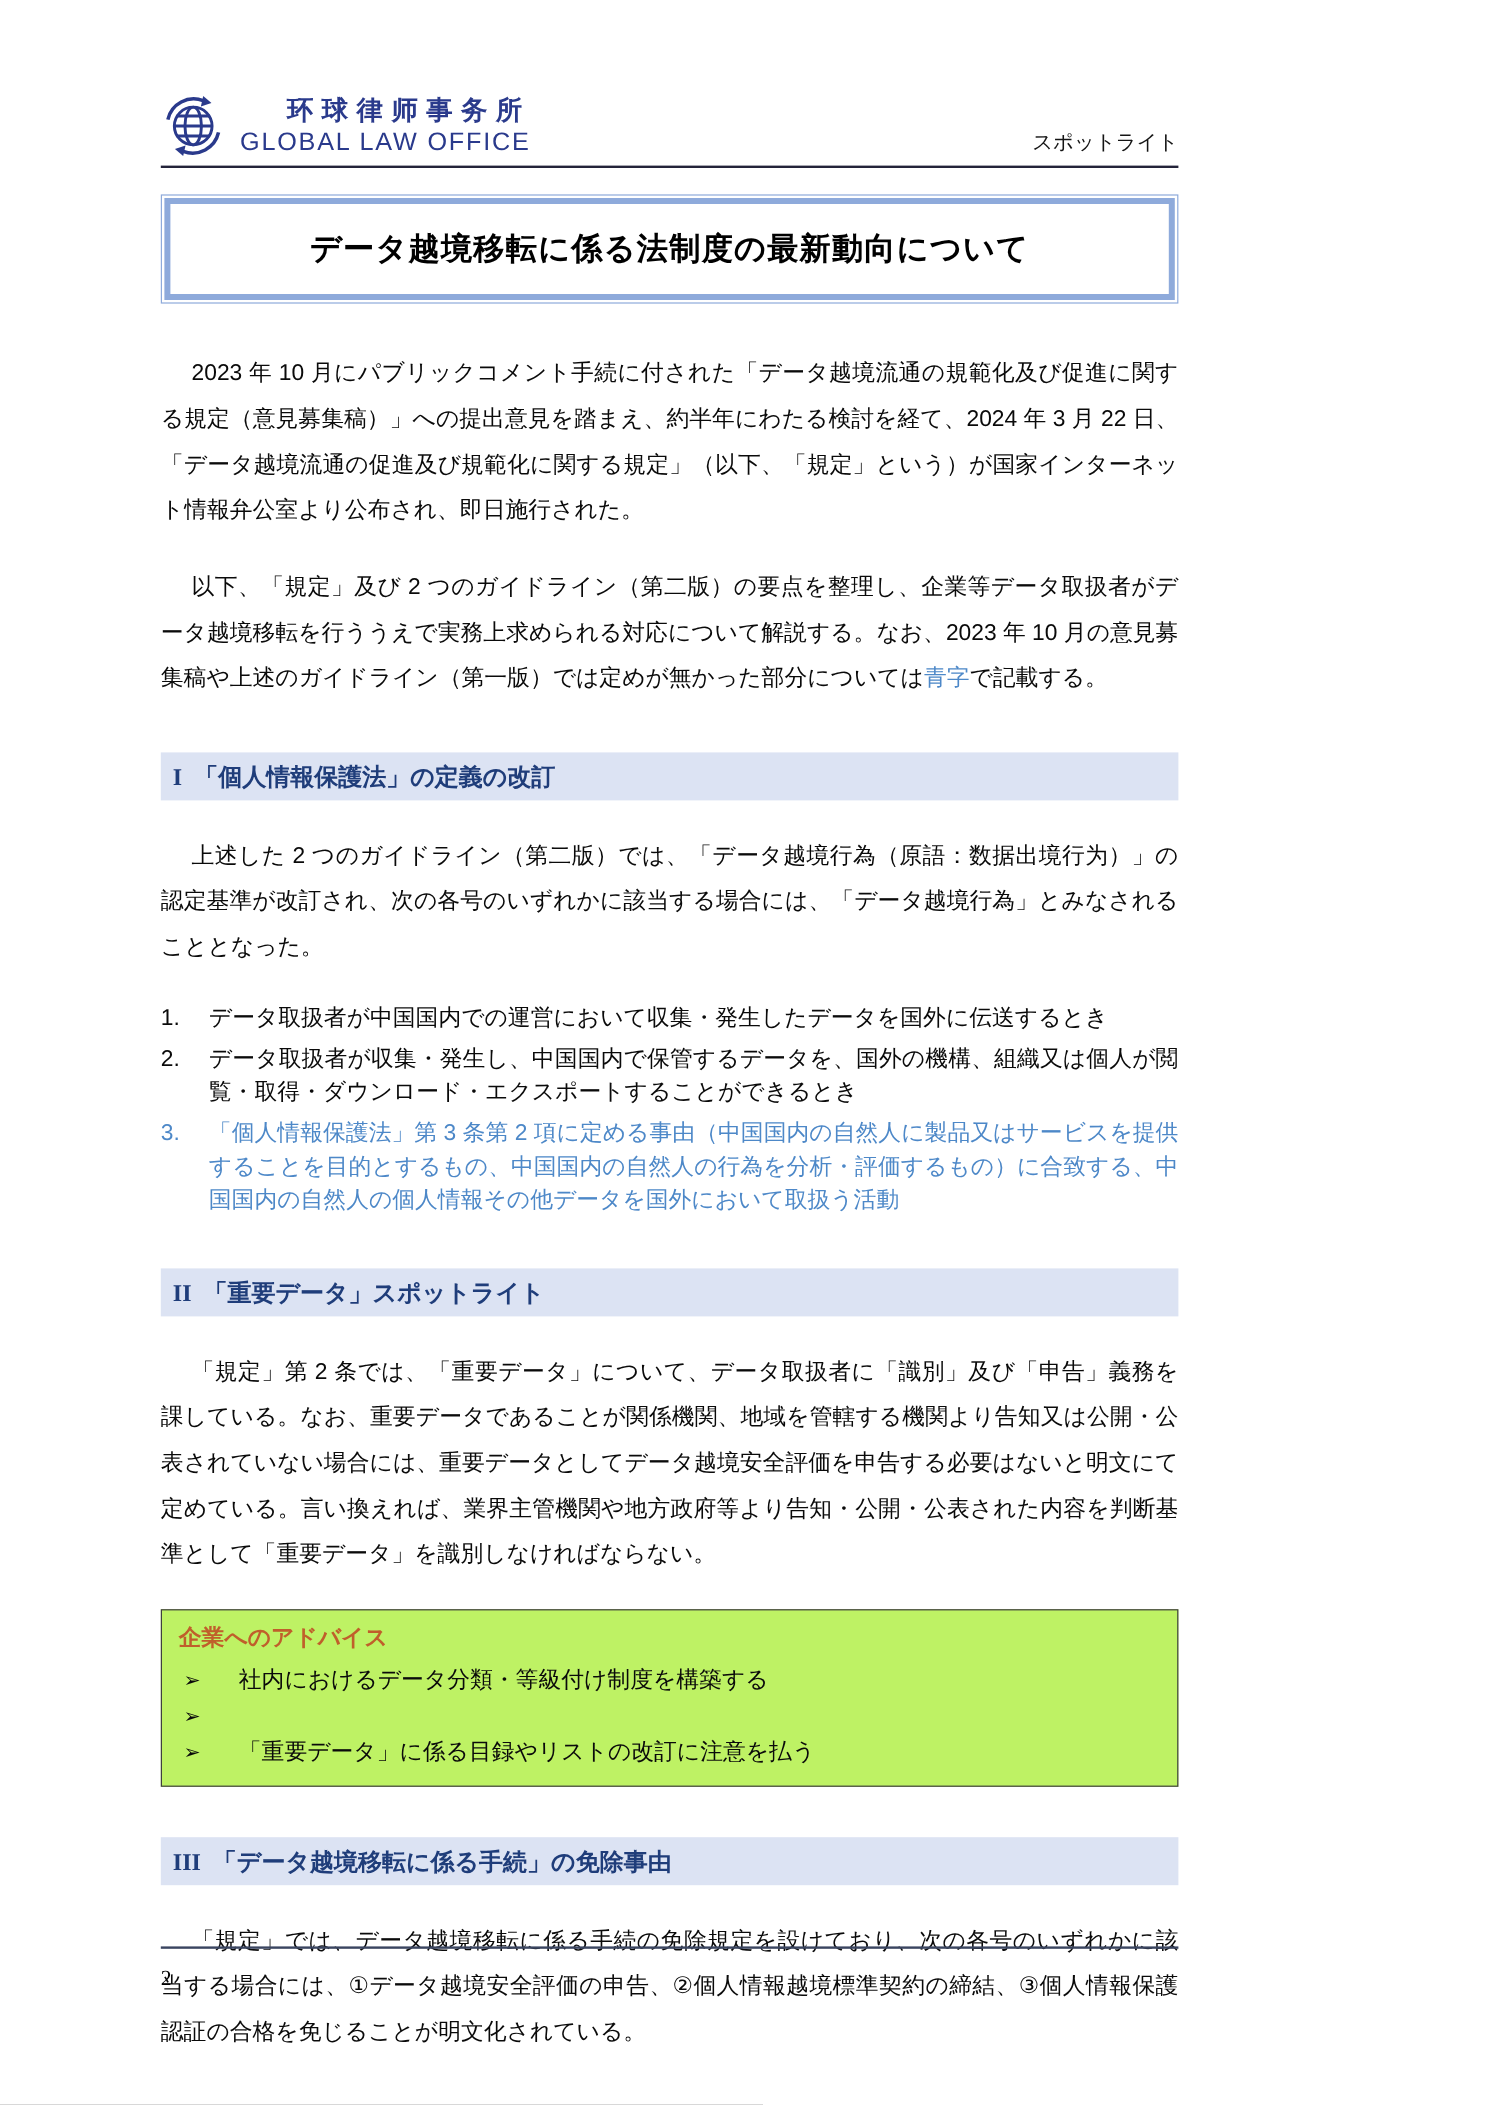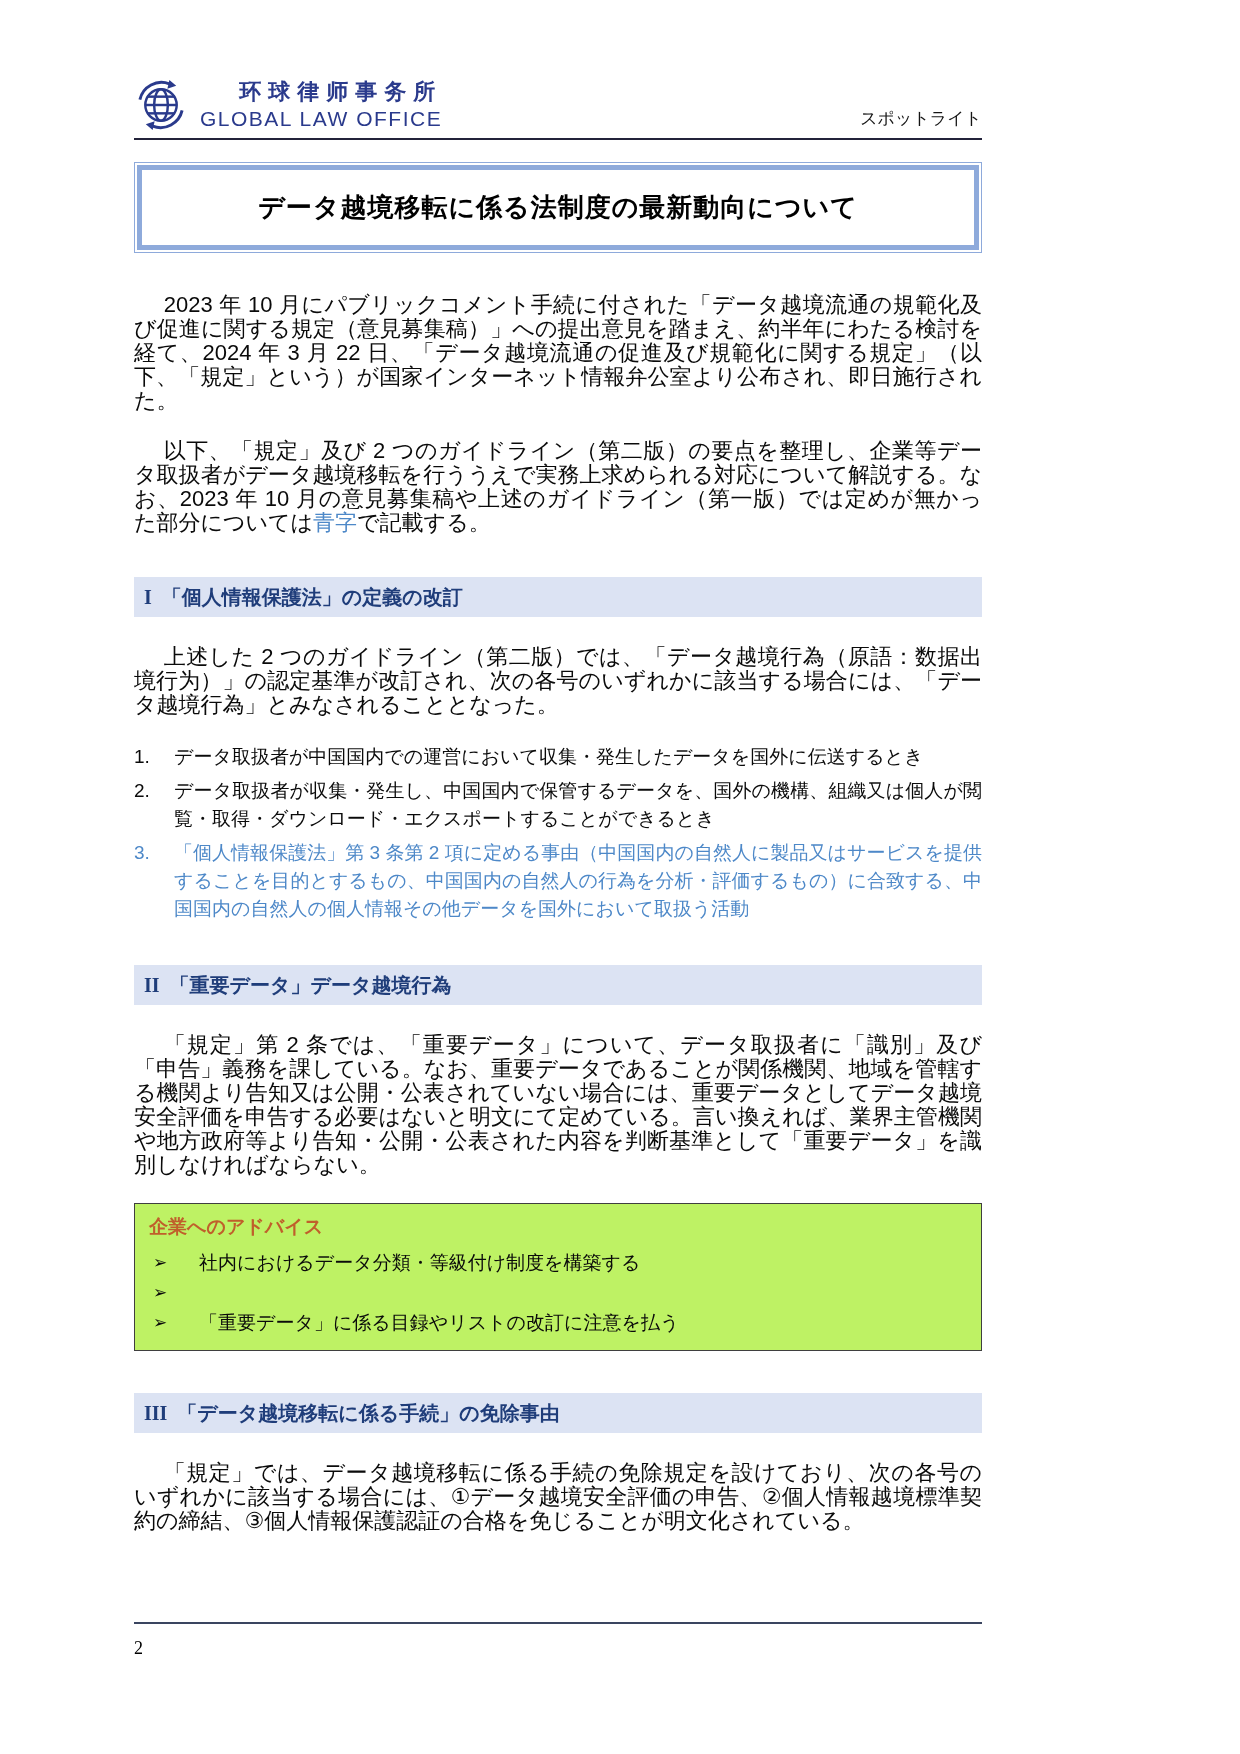--- a/index.html
+++ b/index.html
@@ -26,21 +26,21 @@
   .logo-cn{font-size:22px;font-weight:bold;color:#2a3a8c;letter-spacing:7px;}
   .logo-en{font-size:21px;color:#2a3a8c;letter-spacing:1.5px;margin-top:2px;}
   .tagline{font-size:17px;color:#141414;padding-bottom:2px;}
   .header-rule{border:none;border-top:2px solid #23233a;margin:6px 0 0 0;}
   
   .title-box{margin-top:22px;border:1px solid #8eaadb;padding:2px;}
   .title-box-inner{border:5px solid #8eaadb;padding:20px 8px;}
   .doc-title{margin:0;text-align:center;font-size:26px;font-weight:bold;color:#000;letter-spacing:1px;}
   
   .para{
-    font-size:22px;line-height:24px;
+    font-size:19px;line-height:38px;
     text-align:justify;
     text-indent:1.35em;
     margin:0 0 26px 0;
   }
   .first-para{margin-top:40px;}
   .blue{color:#4d88c8;}
   .cn{font-family:"Liberation Serif","DejaVu Serif",serif;}
   
   .section-heading{
     background:#dce3f3;
@@ -131,21 +131,21 @@
       <div class="num-item">
         <span class="num">2.</span>
         <span class="txt">データ取扱者が収集・発生し、中国国内で保管するデータを、国外の機構、組織又は個人が閲覧・取得・ダウンロード・エクスポートすることができるとき</span>
       </div>
       <div class="num-item blue">
         <span class="num">3.</span>
         <span class="txt">「個人情報保護法」第 3 条第 2 項に定める事由（中国国内の自然人に製品又はサービスを提供することを目的とするもの、中国国内の自然人の行為を分析・評価するもの）に合致する、中国国内の自然人の個人情報その他データを国外において取扱う活動</span>
       </div>
     </div>
 
-    <div class="section-heading"><span class="sec-num">II</span><span>「重要データ」データ越境行為</span></div>
+    <div class="section-heading"><span class="sec-num">II</span><span>「重要データ」スポットライト</span></div>
 
     <p class="para">「規定」第 2 条では、「重要データ」について、データ取扱者に「識別」及び「申告」義務を課している。なお、重要データであることが関係機関、地域を管轄する機関より告知又は公開・公表されていない場合には、重要データとしてデータ越境安全評価を申告する必要はないと明文にて定めている。言い換えれば、業界主管機関や地方政府等より告知・公開・公表された内容を判断基準として「重要データ」を識別しなければならない。</p>
 
     <div class="advice-box">
       <div class="advice-title">企業へのアドバイス</div>
       <div class="advice-item">
         <span class="bullet">➢</span>
         <span class="txt">社内におけるデータ分類・等級付け制度を構築する</span>
       </div>
       <div class="advice-item">

